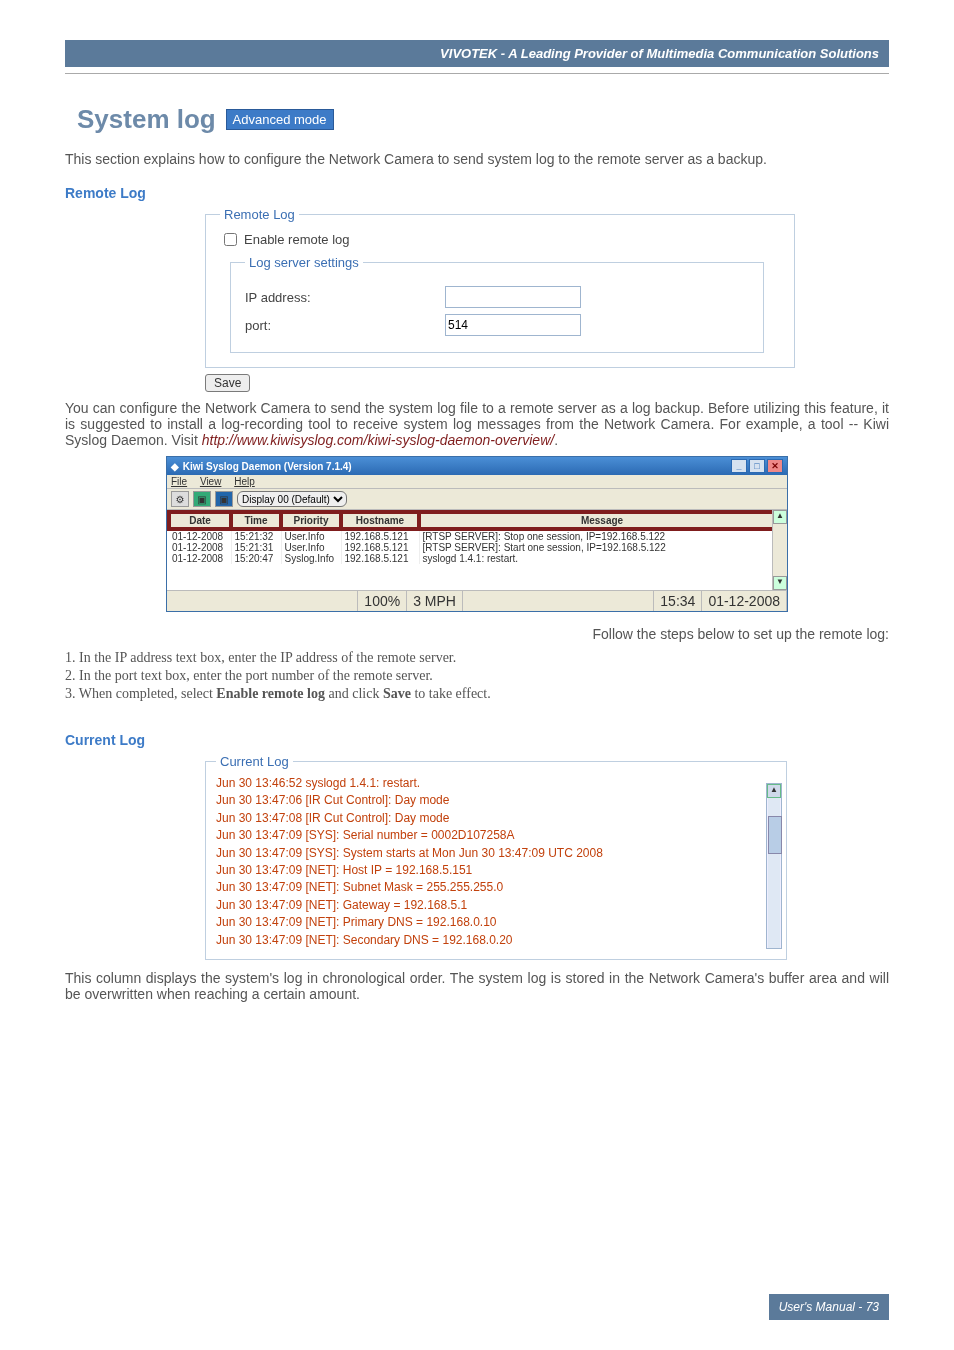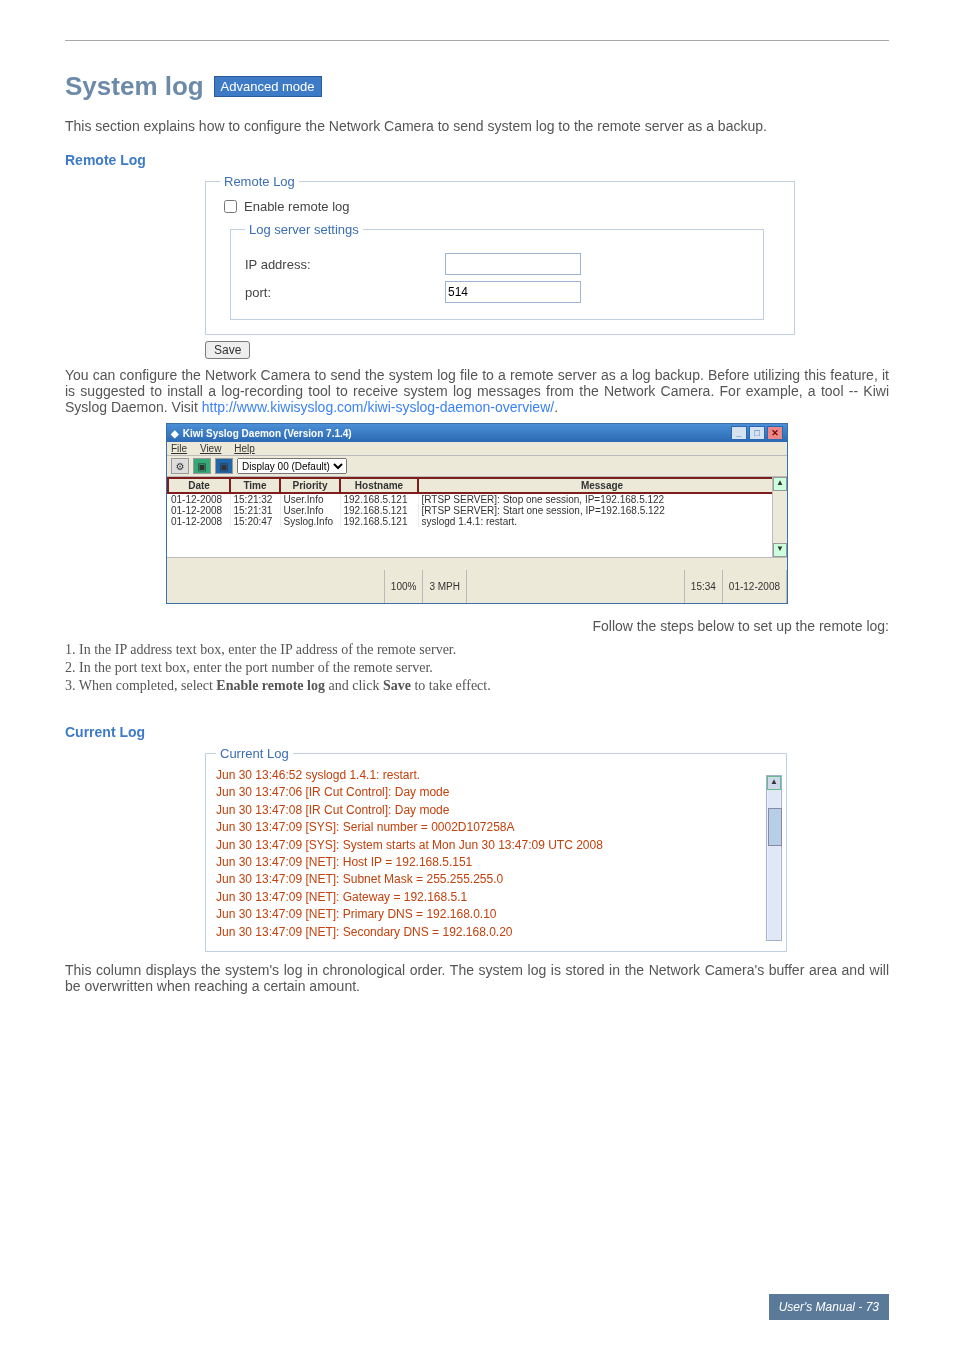--- a/index.html
+++ b/index.html
@@ -25,20 +25,21 @@
     font-size: 13px;
     margin: 0 0 6px 0;
   }
   .hr-top { border: none; border-top: 1px solid #aaa; margin: 0 0 30px 0; }
   .title-row { margin-bottom: 16px; }
   .title-text {
     color: #6d8aa9;
     font-size: 26px;
     font-weight: bold;
     vertical-align: middle;
+    margin-left: 12px;
   }
   .title-badge {
     background: #3d7bc7;
     color: #fff;
     border: 1px solid #2a5a99;
     font-size: 13px;
     padding: 2px 6px;
     vertical-align: middle;
     margin-left: 6px;
     display: inline-block;
@@ -62,21 +63,21 @@
   .form-row { display: flex; align-items: center; margin: 6px 0; font-size: 13px; color: #444; }
   .form-row .lbl { width: 200px; }
   .form-row input[type="text"] {
     border: 1px solid #9fb5cf; height: 18px; width: 130px; font-size: 12px;
   }
   .checkbox-row { font-size: 13px; color: #444; display: flex; align-items: center; gap: 4px; }
   .btn {
     border: 1px solid #7a7a7a; background: #eee; font-size: 12px;
     padding: 1px 8px; border-radius: 3px; display: inline-block; margin-left: 140px;
   }
-  .link { color: #3b82f6; }
+  .link { color: #7f1d1d; font-style: italic; }
   
   .kiwi {
     border: 1px solid #3b6fa8;
     width: 620px;
     margin: 6px auto 14px auto;
     font-size: 10px;
     background: #fff;
   }
   .kiwi-title {
     background: linear-gradient(#4b8fd6, #2b6ab3);
@@ -92,38 +93,38 @@
   .kiwi-menu { background: #ece9d8; padding: 1px 4px; color: #333; border-bottom: 1px solid #bbb; }
   .kiwi-menu u { margin-right: 10px; }
   .kiwi-toolbar {
     background: #ece9d8; padding: 2px 4px; border-bottom: 1px solid #bbb;
     display: flex; align-items: center; gap: 4px;
   }
   .kiwi-toolbar .tb-icon {
     width: 16px; height: 14px; border: 1px solid #999; background: #ddd;
     display: inline-flex; align-items: center; justify-content: center;
   }
-  .kiwi-toolbar select { font-size: 10px; height: 16px; }
+  .kiwi-toolbar select { font-size: 10px; height: 16px; border-radius: 6px; }
   table.kiwi-table { width: 100%; border-collapse: collapse; table-layout: fixed; }
   table.kiwi-table th {
-    background: #ece9d8; border: 2px solid #7f1d1d; font-size: 10px; padding: 1px 3px; font-weight: bold; text-align: center;
+    background: #ece9d8; border: 4px solid #7f1d1d; font-size: 10px; padding: 1px 3px; font-weight: bold; text-align: center;
   }
   table.kiwi-table td {
     border-right: 1px solid #eee; padding: 0 3px; font-size: 10px; white-space: nowrap;
     overflow: hidden;
   }
   .kiwi-scroll { height: 80px; overflow: hidden; position: relative; }
   .kiwi-scrollbar {
     position: absolute; right: 0; top: 0; bottom: 0; width: 14px;
     background: #ece9d8; border-left: 1px solid #bbb;
     display: flex; flex-direction: column; justify-content: space-between; align-items: center;
   }
   .kiwi-scrollbar span { width: 12px; height: 12px; background: #cfd; border: 1px solid #999; font-size: 8px; text-align: center;}
   .kiwi-status { border-top: 1px solid #bbb; background: #ece9d8; display: flex; }
-  .kiwi-status div { border-right: 1px solid #bbb; padding: 11px 6px; font-size: 10px; margin-top: 12px; }
+  .kiwi-status div { border-right: 1px solid #bbb; padding: 2px 6px; font-size: 14px; }
   .kiwi-status .spacer { flex: 1; border-right: 1px solid #bbb; }
   
   ol.steps { list-style: none; padding: 0; margin: 6px 0 20px 0; color: #555; }
   ol.steps li { margin: 2px 0; font-family: Liberation Serif, serif; }
   .bold { font-weight: bold; }
   
   fieldset.current-box {
     border: 1px solid #bfcfe0;
     margin: 4px 0 10px 140px;
     padding: 6px 10px 10px 10px;
@@ -142,20 +143,21 @@
   .footer-band {
     position: absolute; bottom: 30px; right: 65px;
     background: #5b7a9a; color: #fff; font-style: italic;
     padding: 6px 10px; font-size: 12px;
   }
 </style>
 </head>
 <body>
 
 <div class="page">
+  <div class="header-band">VIVOTEK - A Leading Provider of Multimedia Communication Solutions</div>
   <hr class="hr-top">
 
   <div class="title-row">
     <span class="title-text">System log</span>
     <span class="title-badge">Advanced mode</span>
   </div>
 
   <p class="body-text">This section explains how to configure the Network Camera to send system log to the remote server as a backup.</p>
 
   <div class="sub-heading">Remote Log</div>

